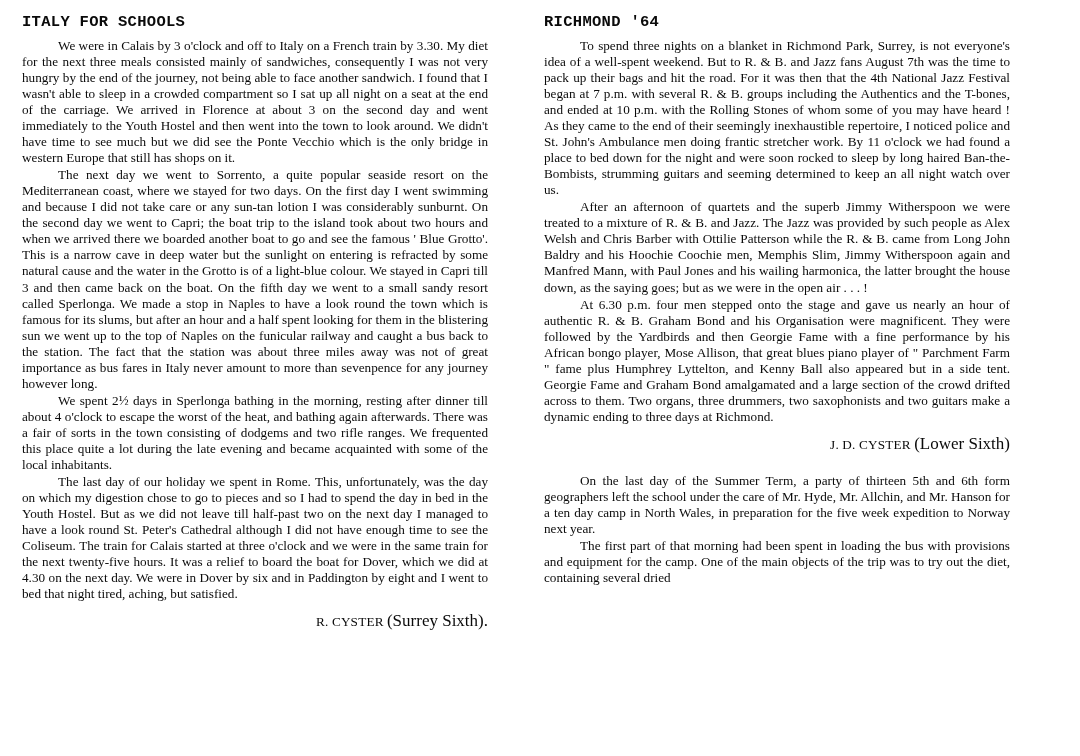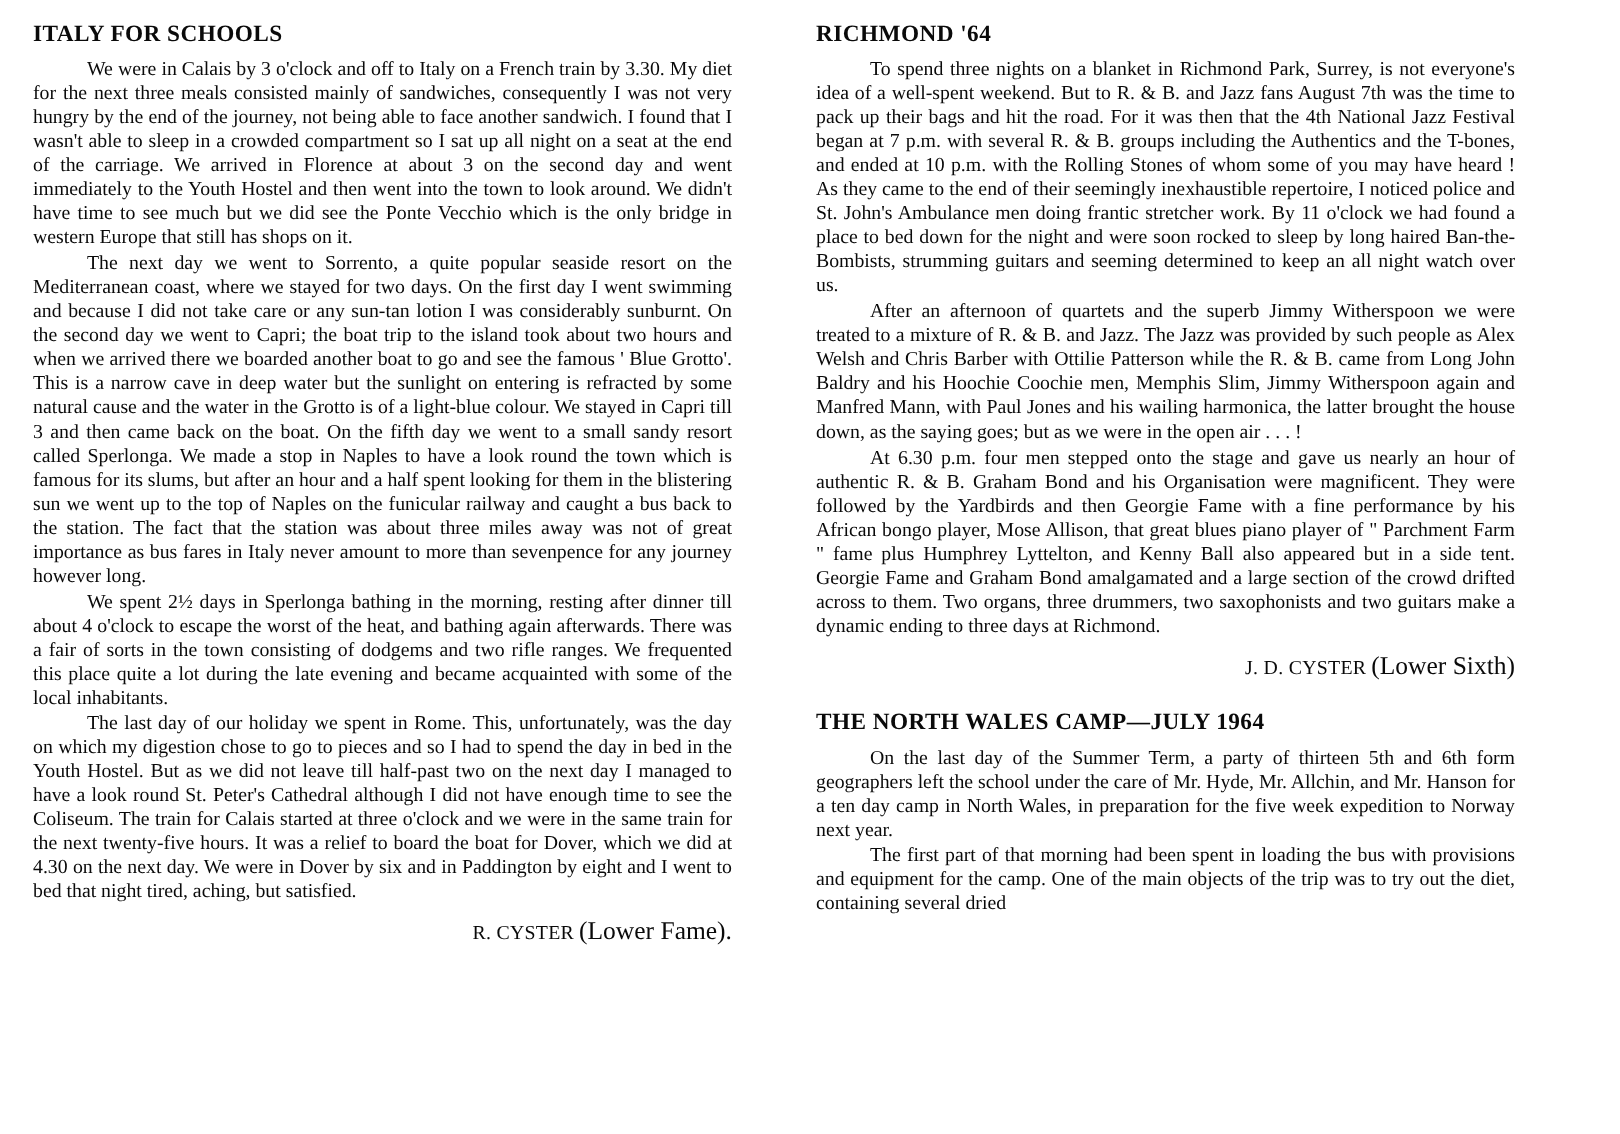--- a/index.html
+++ b/index.html
@@ -24,21 +24,21 @@
   .columns {
     display: flex;
     gap: 56px;
     align-items: flex-start;
   }
   .column {
     width: 466px;
     flex: 0 0 466px;
   }
   h2.article-title {
-    font-family: Liberation Serif, serif;
+    font-family: Liberation Mono, monospace;
     font-size: 15.5px;
     font-weight: bold;
     letter-spacing: 0.3px;
     margin: 0 0 7px 0;
     line-height: 1.1;
   }
   .article + .article {
     margin-top: 19px;
   }
   p.para {
@@ -75,41 +75,40 @@
     <div class="column">
 
       <div class="article">
         <h2 class="article-title">ITALY FOR SCHOOLS</h2>
         <p class="para">We were in Calais by 3 o'clock and off to Italy on a French train by 3.30. My diet for the next three meals consisted mainly of sandwiches, consequently I was not very hungry by the end of the journey, not being able to face another sandwich. I found that I wasn't able to sleep in a crowded compartment so I sat up all night on a seat at the end of the carriage. We arrived in Florence at about 3 on the second day and went immediately to the Youth Hostel and then went into the town to look around. We didn't have time to see much but we did see the Ponte Vecchio which is the only bridge in western Europe that still has shops on it.</p>
         <p class="para">The next day we went to Sorrento, a quite popular seaside resort on the Mediterranean coast, where we stayed for two days. On the first day I went swimming and because I did not take care or any sun-tan lotion I was considerably sunburnt. On the second day we went to Capri; the boat trip to the island took about two hours and when we arrived there we boarded another boat to go and see the famous ' Blue Grotto'. This is a narrow cave in deep water but the sunlight on entering is refracted by some natural cause and the water in the Grotto is of a light-blue colour. We stayed in Capri till 3 and then came back on the boat. On the fifth day we went to a small sandy resort called Sperlonga. We made a stop in Naples to have a look round the town which is famous for its slums, but after an hour and a half spent looking for them in the blistering sun we went up to the top of Naples on the funicular railway and caught a bus back to the station. The fact that the station was about three miles away was not of great importance as bus fares in Italy never amount to more than sevenpence for any journey however long.</p>
         <p class="para">We spent 2½ days in Sperlonga bathing in the morning, resting after dinner till about 4 o'clock to escape the worst of the heat, and bathing again afterwards. There was a fair of sorts in the town consisting of dodgems and two rifle ranges. We frequented this place quite a lot during the late evening and became acquainted with some of the local inhabitants.</p>
         <p class="para">The last day of our holiday we spent in Rome. This, unfortunately, was the day on which my digestion chose to go to pieces and so I had to spend the day in bed in the Youth Hostel. But as we did not leave till half-past two on the next day I managed to have a look round St. Peter's Cathedral although I did not have enough time to see the Coliseum. The train for Calais started at three o'clock and we were in the same train for the next twenty-five hours. It was a relief to board the boat for Dover, which we did at 4.30 on the next day. We were in Dover by six and in Paddington by eight and I went to bed that night tired, aching, but satisfied.</p>
         <p class="byline">
           <span class="name">R. CYSTER</span>
-          <span class="affil">(Lower Fame).</span>
+          <span class="affil">(Surrey Sixth).</span>
         </p>
       </div>
 
     </div>
 
     <div class="column">
 
       <div class="article">
         <h2 class="article-title">RICHMOND '64</h2>
         <p class="para">To spend three nights on a blanket in Richmond Park, Surrey, is not everyone's idea of a well-spent weekend. But to R. &amp; B. and Jazz fans August 7th was the time to pack up their bags and hit the road. For it was then that the 4th National Jazz Festival began at 7 p.m. with several R. &amp; B. groups including the Authentics and the T-bones, and ended at 10 p.m. with the Rolling Stones of whom some of you may have heard ! As they came to the end of their seemingly inexhaustible repertoire, I noticed police and St. John's Ambulance men doing frantic stretcher work. By 11 o'clock we had found a place to bed down for the night and were soon rocked to sleep by long haired Ban-the-Bombists, strumming guitars and seeming determined to keep an all night watch over us.</p>
         <p class="para">After an afternoon of quartets and the superb Jimmy Witherspoon we were treated to a mixture of R. &amp; B. and Jazz. The Jazz was provided by such people as Alex Welsh and Chris Barber with Ottilie Patterson while the R. &amp; B. came from Long John Baldry and his Hoochie Coochie men, Memphis Slim, Jimmy Witherspoon again and Manfred Mann, with Paul Jones and his wailing harmonica, the latter brought the house down, as the saying goes; but as we were in the open air . . . !</p>
         <p class="para">At 6.30 p.m. four men stepped onto the stage and gave us nearly an hour of authentic R. &amp; B. Graham Bond and his Organisation were magnificent. They were followed by the Yardbirds and then Georgie Fame with a fine performance by his African bongo player, Mose Allison, that great blues piano player of " Parchment Farm " fame plus Humphrey Lyttelton, and Kenny Ball also appeared but in a side tent. Georgie Fame and Graham Bond amalgamated and a large section of the crowd drifted across to them. Two organs, three drummers, two saxophonists and two guitars make a dynamic ending to three days at Richmond.</p>
         <p class="byline">
           <span class="name">J. D. CYSTER</span>
           <span class="affil">(Lower Sixth)</span>
         </p>
       </div>
 
       <div class="article">
-        <h2 class="article-title">THE NORTH WALES CAMP—JULY 1964</h2>
         <p class="para">On the last day of the Summer Term, a party of thirteen 5th and 6th form geographers left the school under the care of Mr. Hyde, Mr. Allchin, and Mr. Hanson for a ten day camp in North Wales, in preparation for the five week expedition to Norway next year.</p>
         <p class="para">The first part of that morning had been spent in loading the bus with provisions and equipment for the camp. One of the main objects of the trip was to try out the diet, containing several dried</p>
       </div>
 
     </div>
 
   </div>
 </div>
 
 </body></html>

